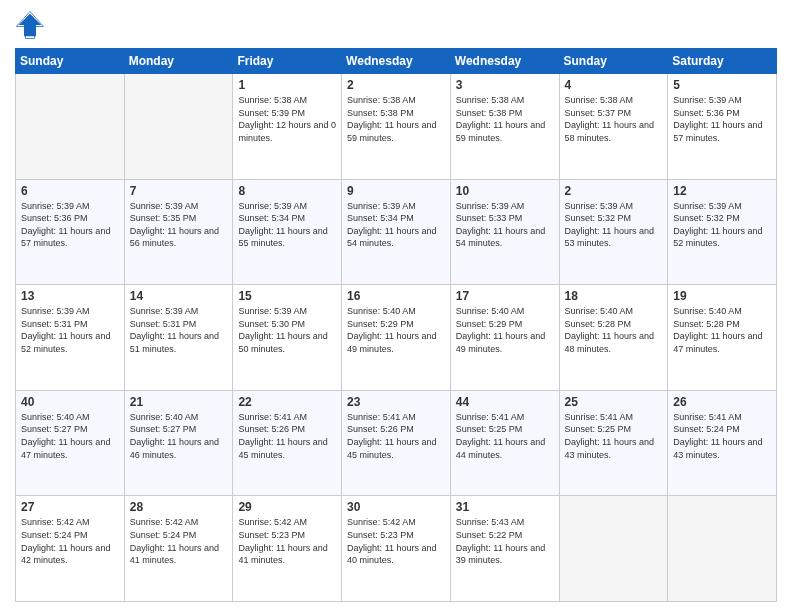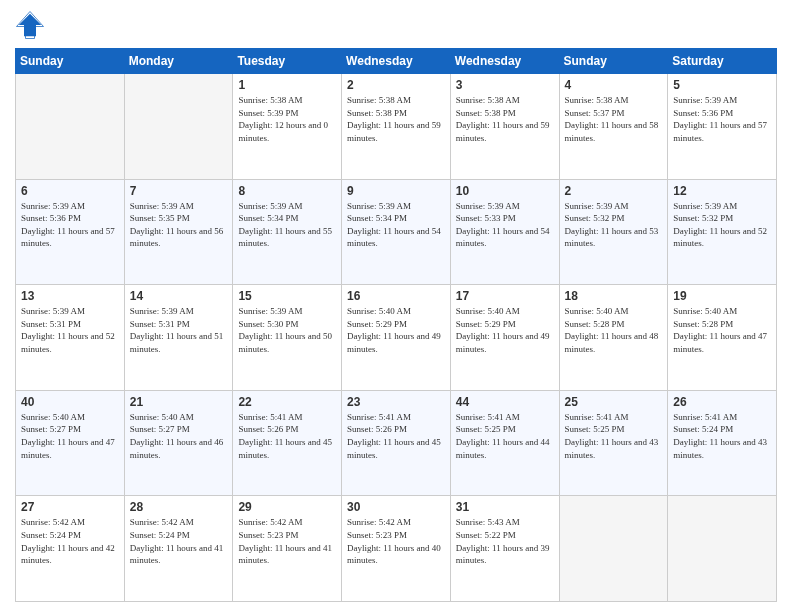--- a/index.html
+++ b/index.html
@@ -88,21 +88,20 @@
     .day-number {
       font-size: 12px;
       font-weight: bold;
       margin-bottom: 2px;
       display: block;
     }
     .day-info {
       font-size: 9px;
       line-height: 1.4;
       color: #333;
-      font-family: Liberation Serif, serif;
     }
     .calendar tbody tr:nth-child(odd) td {
       background: #ffffff;
     }
     .calendar tbody tr:nth-child(even) td {
       background: #eef2ff;
     }
     .calendar tbody tr:nth-child(odd) td.empty,
     .calendar tbody tr:nth-child(even) td.empty {
       background: #f5f5f5;
@@ -128,21 +127,21 @@
       <div class="location"></div>
     </div>
   </div>
 
   <table class="calendar">
     <thead>
       <tr>
 
       <th>Sunday</th>
           <th>Monday</th>
-          <th>Tuesday</th>
+          <th>Friday</th>
           <th>Wednesday</th>
           <th>Wednesday</th>
           <th>Sunday</th>
           <th>Saturday</th>
         </tr>
     </thead>
     <tbody id="calendar-body">
     <tr>
           <td class="empty"></td>
           <td class="empty"></td>

